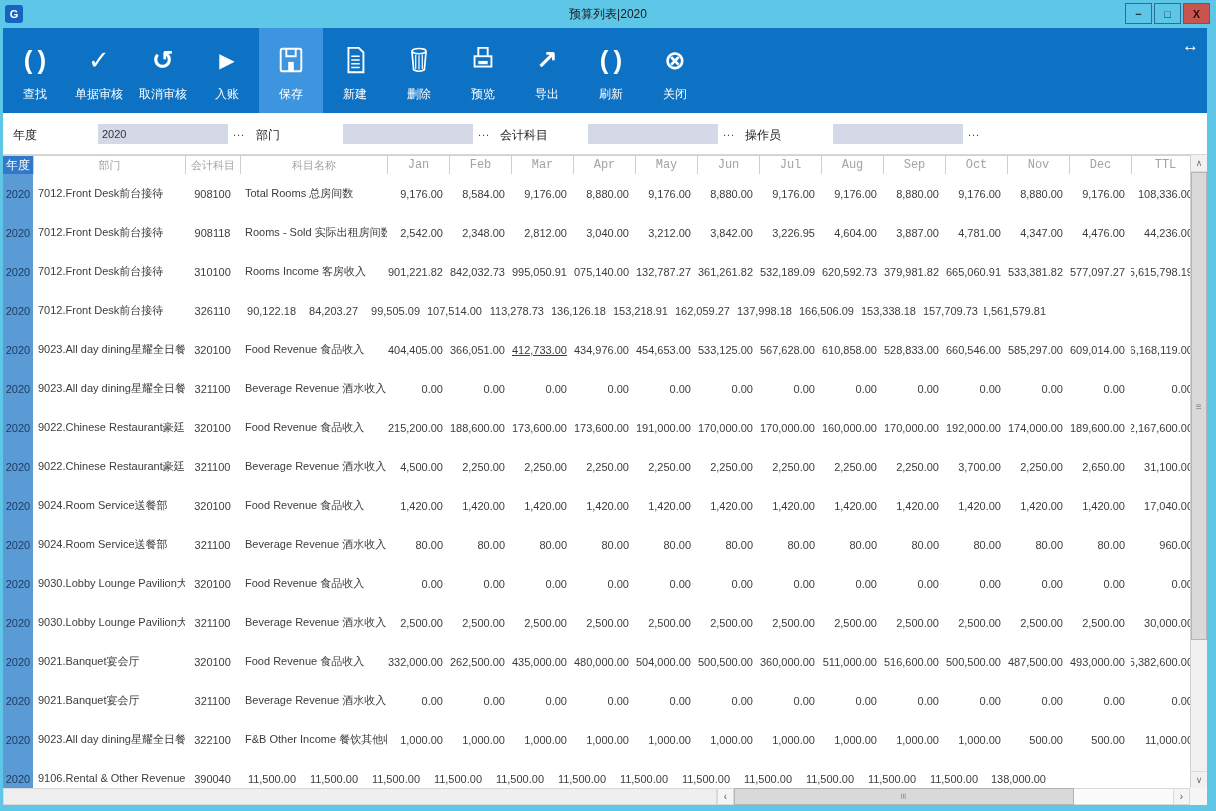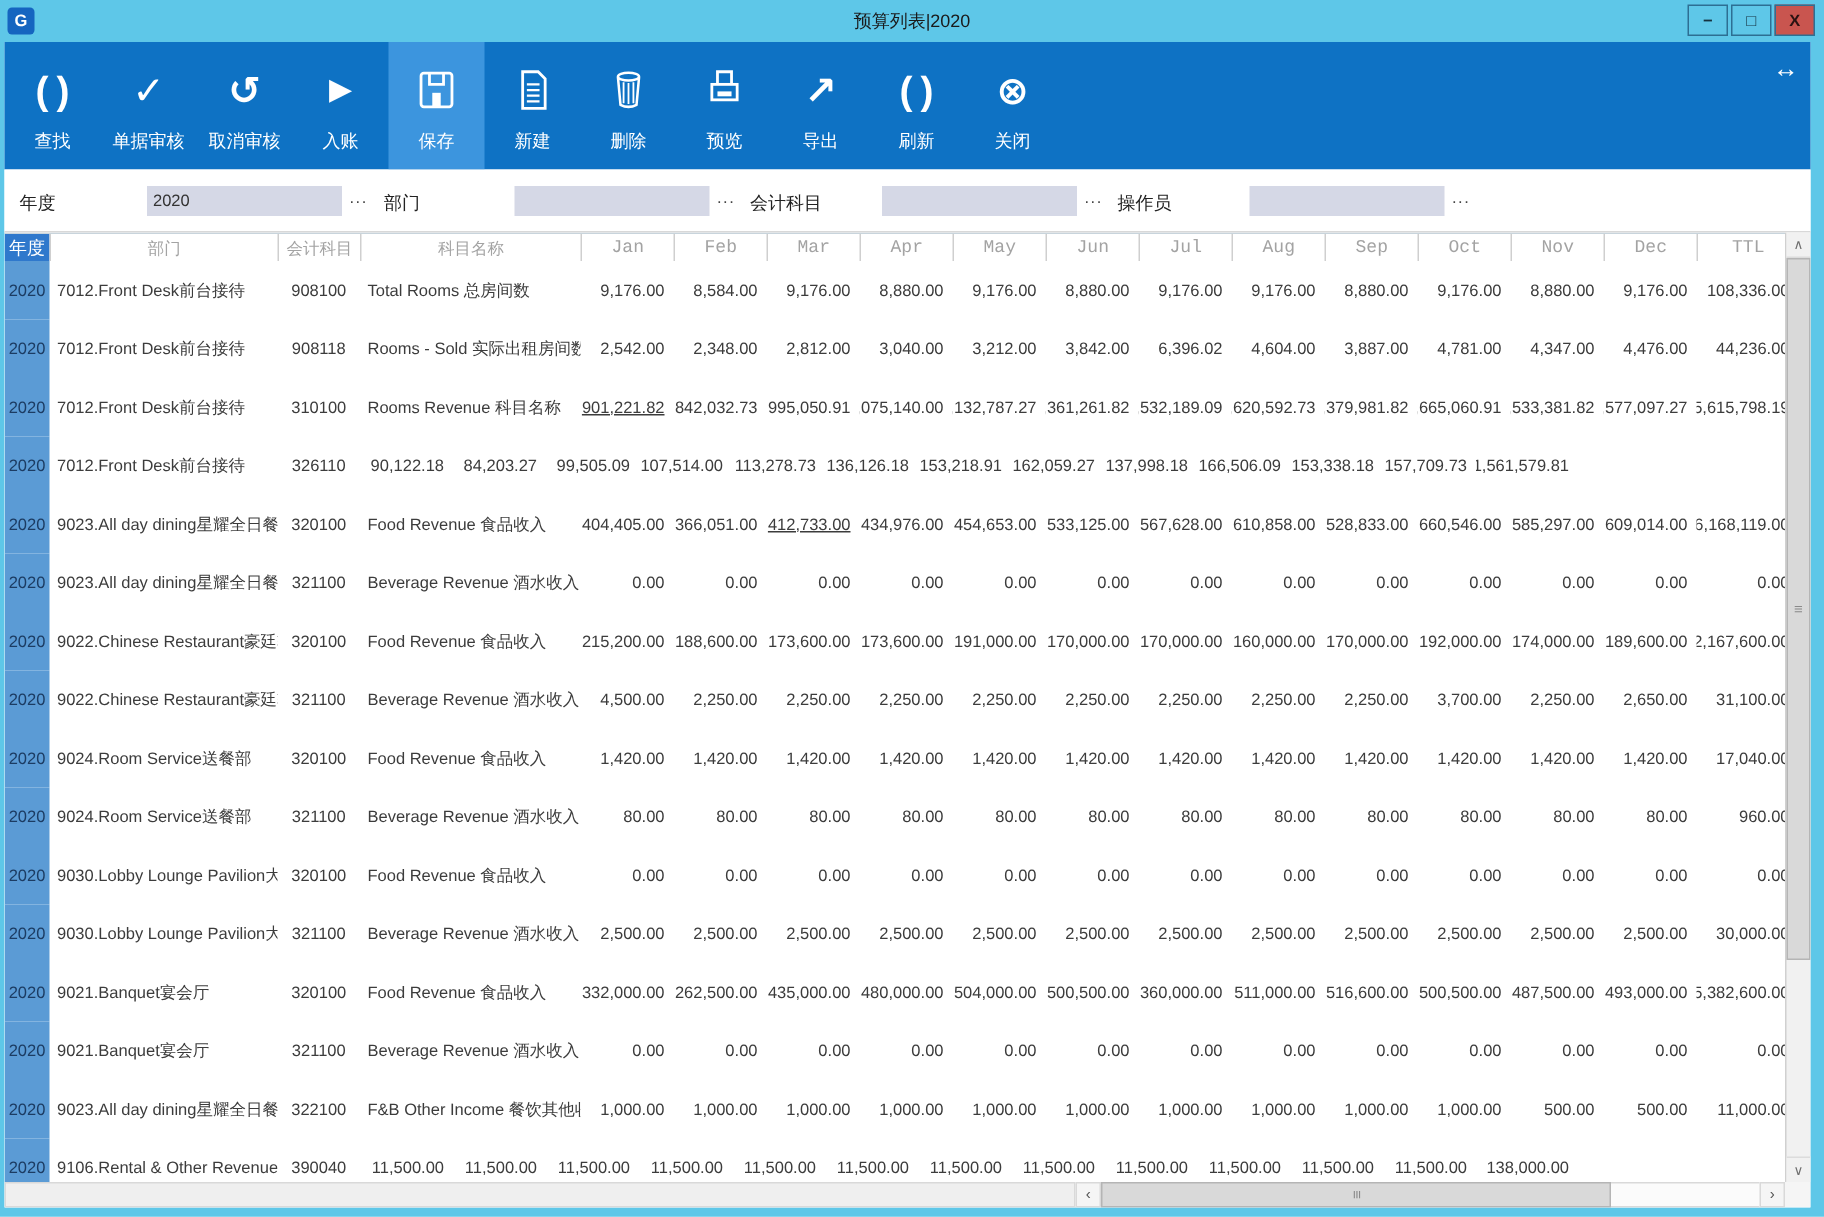--- a/index.html
+++ b/index.html
@@ -245,34 +245,34 @@
                   <div class="td year" style="width: 30px;">2020</div>
                   <div class="td dept" style="width: 152px;">7012.Front Desk前台接待</div>
                   <div class="td code" style="width: 55px;">908118</div>
                   <div class="td name" style="width: 147px;">Rooms - Sold 实际出租房间数</div>
                   <div class="td num" style="width: 62px;">2,542.00</div>
                   <div class="td num" style="width: 62px;">2,348.00</div>
                   <div class="td num" style="width: 62px;">2,812.00</div>
                   <div class="td num" style="width: 62px;">3,040.00</div>
                   <div class="td num" style="width: 62px;">3,212.00</div>
                   <div class="td num" style="width: 62px;">3,842.00</div>
-                  <div class="td num" style="width: 62px;">6,396.02</div>
+                  <div class="td num" style="width: 62px;">3,226.95</div>
                   <div class="td num" style="width: 62px;">4,604.00</div>
                   <div class="td num" style="width: 62px;">3,887.00</div>
                   <div class="td num" style="width: 62px;">4,781.00</div>
                   <div class="td num" style="width: 62px;">4,347.00</div>
                   <div class="td num" style="width: 62px;">4,476.00</div>
                   <div class="td num" style="width: 68px;">44,236.00</div>
                 </div>
                 <div class="row">
                   <div class="td year" style="width: 30px;">2020</div>
                   <div class="td dept" style="width: 152px;">7012.Front Desk前台接待</div>
                   <div class="td code" style="width: 55px;">310100</div>
-                  <div class="td name" style="width: 147px;">Rooms Revenue 科目名称</div>
-                  <div class="td num" style="width: 62px; text-decoration: underline;">901,221.82</div>
+                  <div class="td name" style="width: 147px;">Rooms Income 客房收入</div>
+                  <div class="td num" style="width: 62px;">901,221.82</div>
                   <div class="td num" style="width: 62px;">842,032.73</div>
                   <div class="td num" style="width: 62px;">995,050.91</div>
                   <div class="td num" style="width: 62px;">1,075,140.00</div>
                   <div class="td num" style="width: 62px;">1,132,787.27</div>
                   <div class="td num" style="width: 62px;">1,361,261.82</div>
                   <div class="td num" style="width: 62px;">1,532,189.09</div>
                   <div class="td num" style="width: 62px;">1,620,592.73</div>
                   <div class="td num" style="width: 62px;">1,379,981.82</div>
                   <div class="td num" style="width: 62px;">1,665,060.91</div>
                   <div class="td num" style="width: 62px;">1,533,381.82</div>

